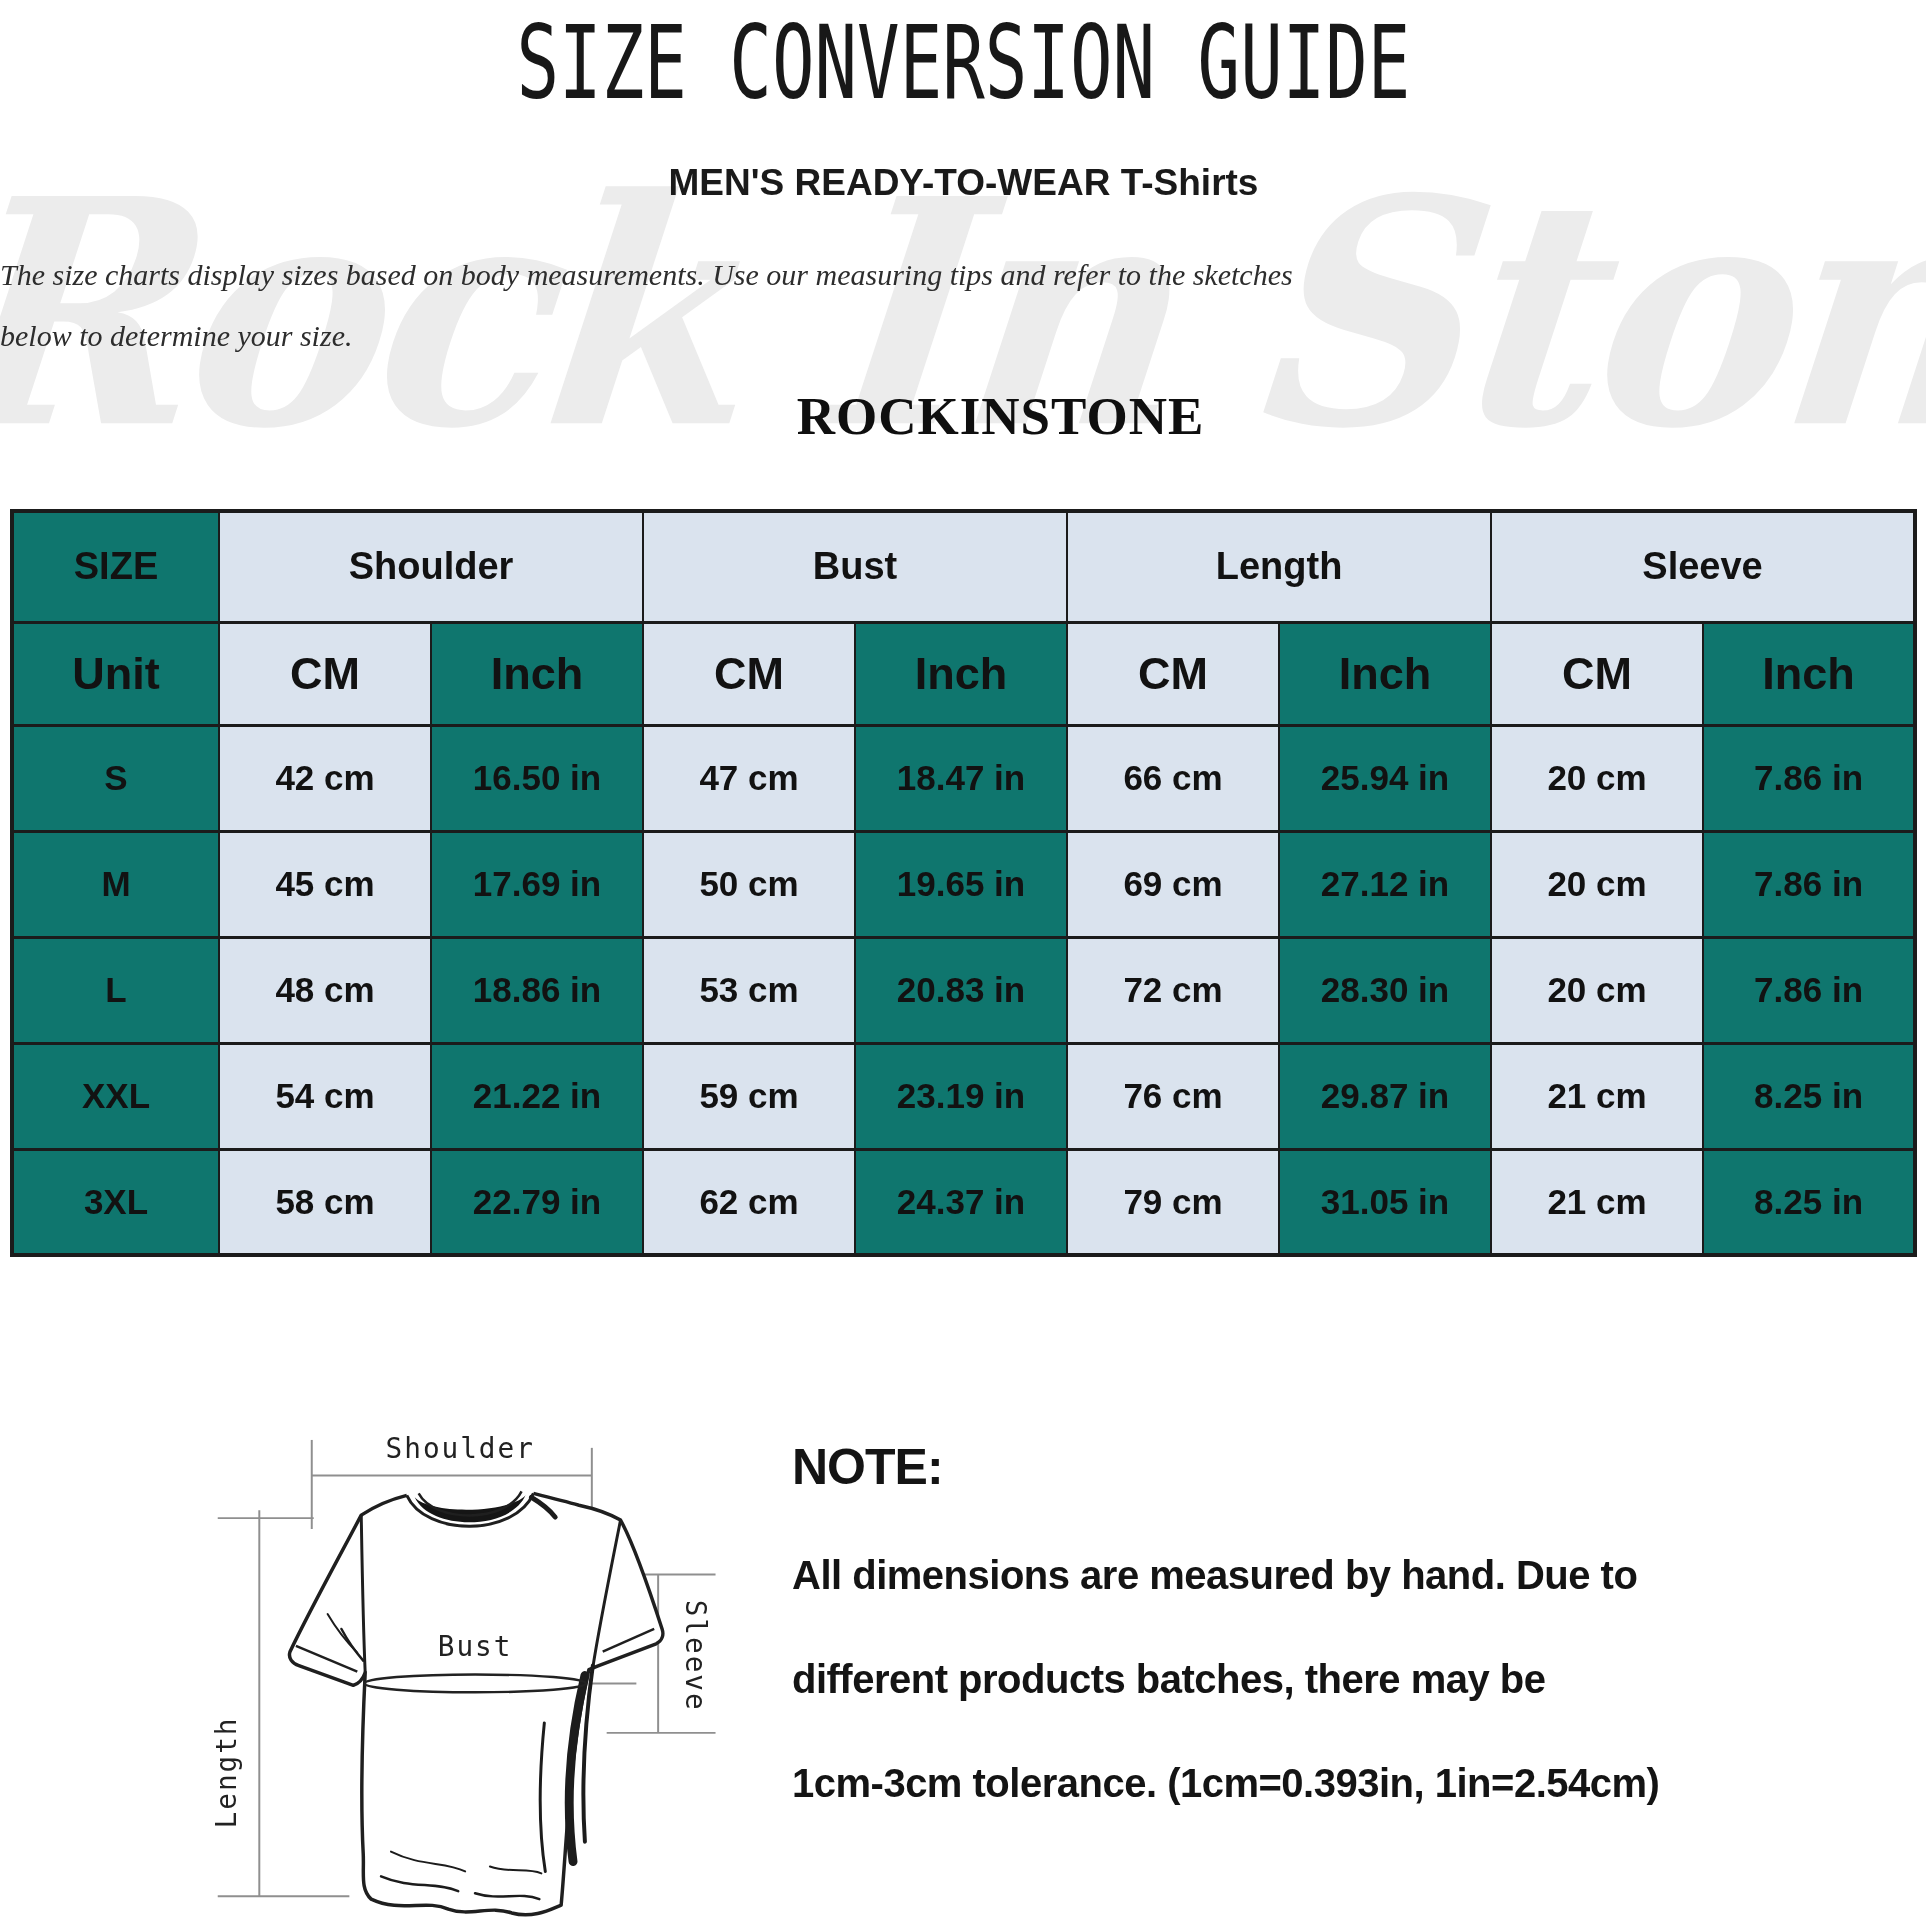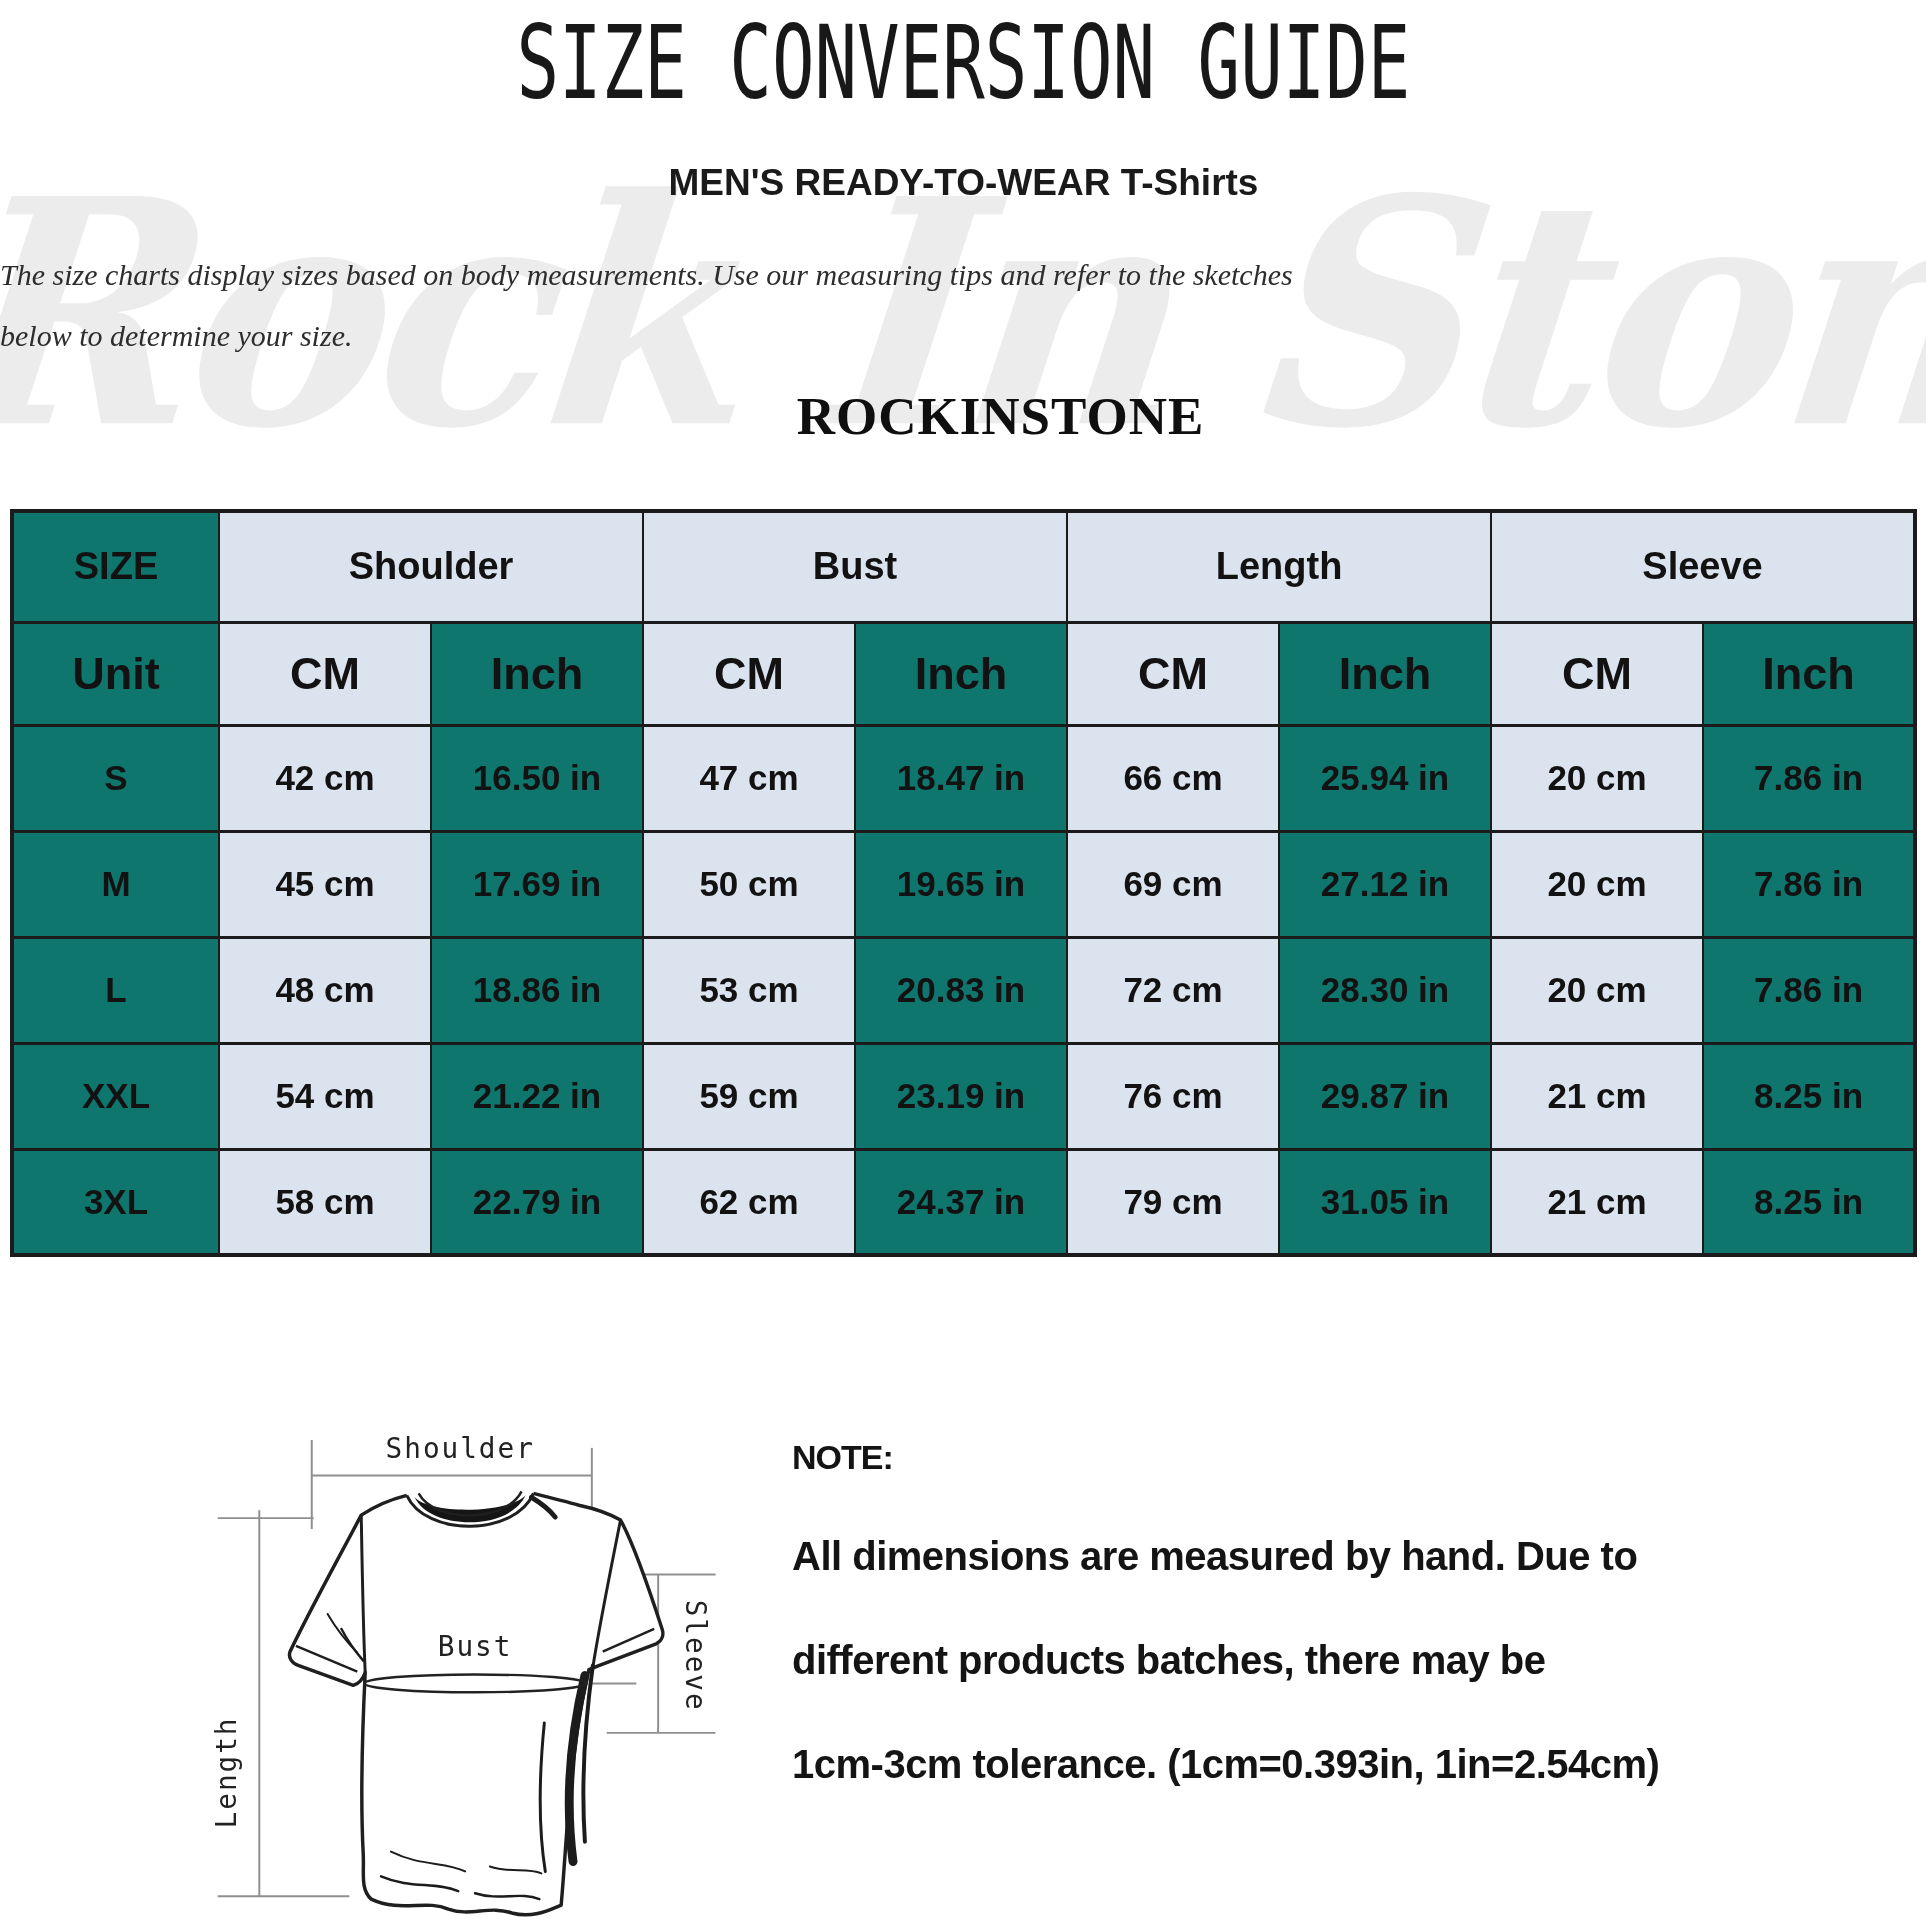--- a/index.html
+++ b/index.html
@@ -48,21 +48,21 @@
     border: 2px solid #1b1b1b; border-top-width: 3px; border-bottom-width: 3px;
     text-align: center; vertical-align: middle;
     font-weight: 700; color: #121212; padding: 0;
   }
   .size-table .group-row td { height: 111px; font-size: 38px; }
   .size-table .unit-row  td { height: 103px; font-size: 45px; }
   .size-table .data-row  td { height: 106px; font-size: 35px; }
   .size-table td.blue { background: #dae3ee; }
   
   .note { position: absolute; left: 792px; top: 1438px; width: 1109px; z-index: 2; }
-  .note-heading { font-size: 34px; font-weight: 700; letter-spacing: -1px; margin-bottom: 57px; }
+  .note-heading { font-size: 50px; font-weight: 700; letter-spacing: -1px; margin-bottom: 57px; }
   .note-line    { font-size: 40px; font-weight: 700; letter-spacing: -0.5px; margin-bottom: 59px; white-space: nowrap; }
   
   .diagram { position: absolute; left: 193px; top: 1426px; width: 574px; height: 495px; z-index: 2; }
   .diagram text {
     font-family: "DejaVu Sans Mono", monospace; font-size: 28px; fill: #222222; letter-spacing: 2px;
   }
 </style>
 </head>
 <body>
 

